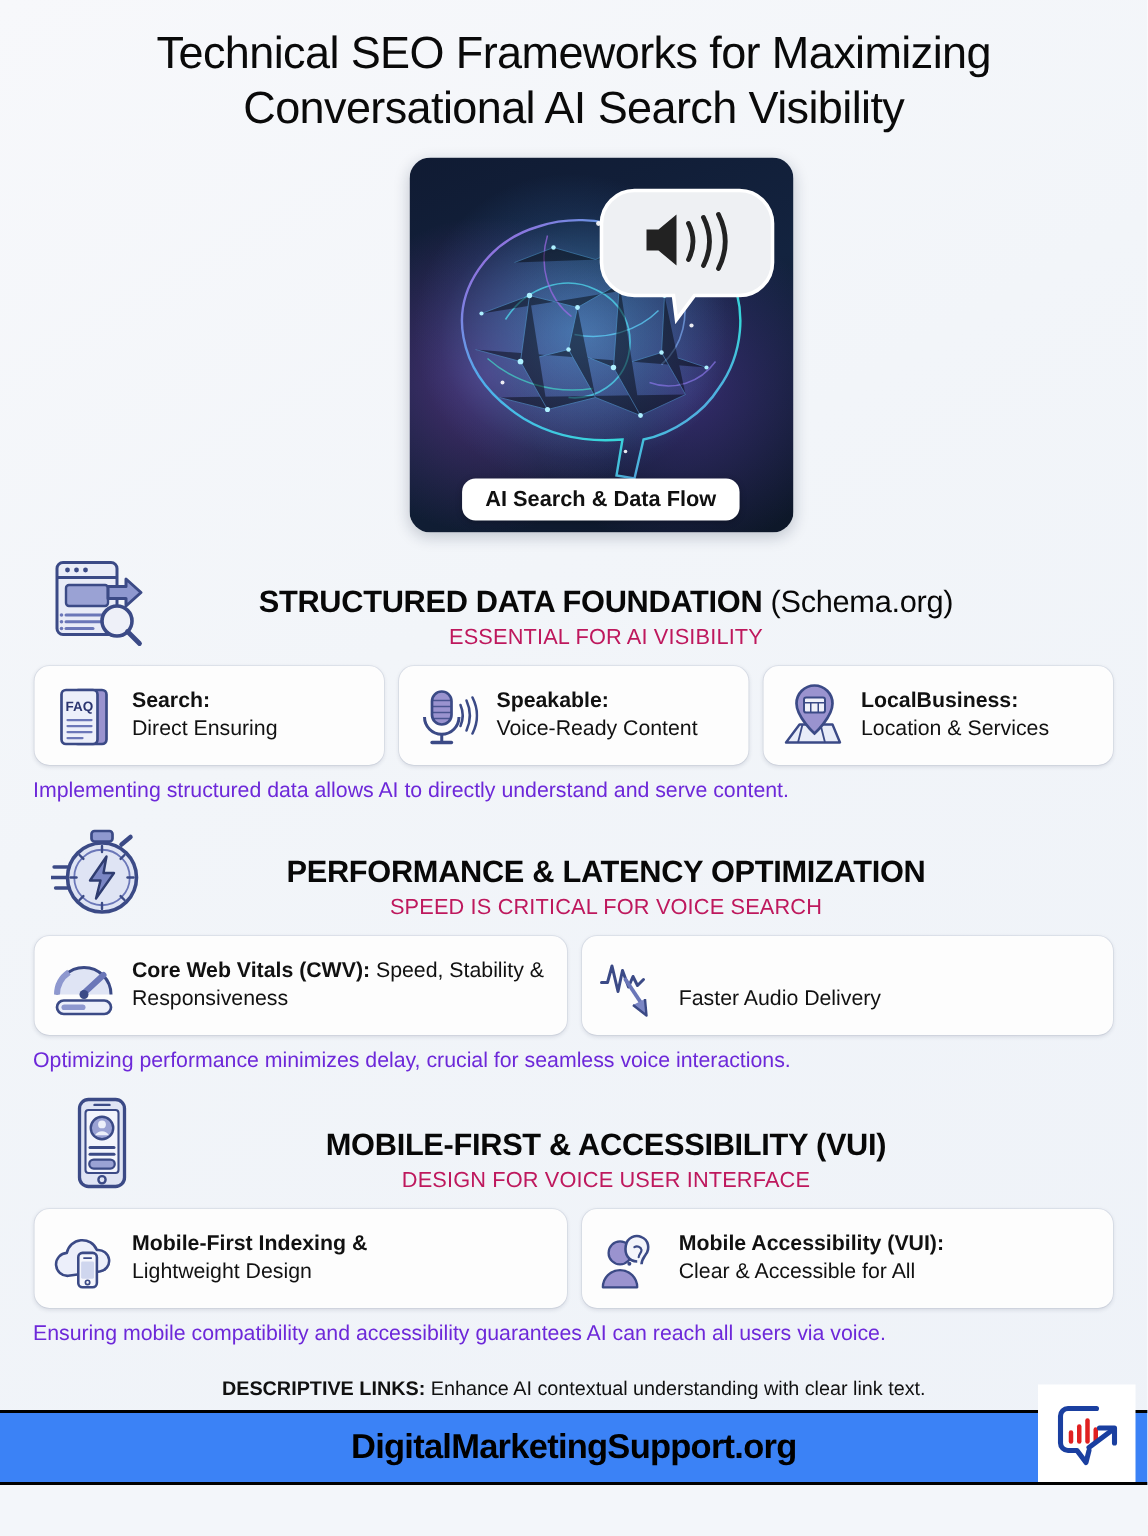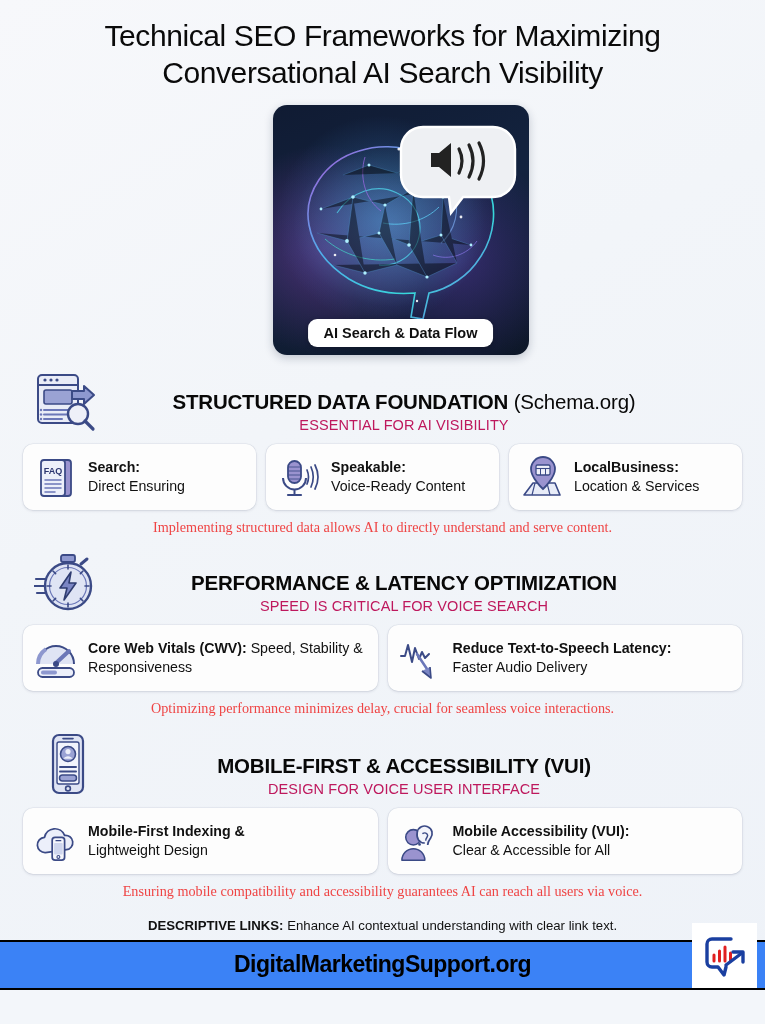--- a/index.html
+++ b/index.html
@@ -135,24 +135,23 @@
   }
   .card-text {
     font-size: 14.2px;
     line-height: 1.32;
     color: #111;
   }
   .card-text b { font-weight: bold; }
 
   .sec-note {
     margin-top: 9px;
-    text-align: center;
+    text-align: left;
     font-size: 14.2px;
-    color: #ef4444;
-    font-family: Liberation Serif, serif;
+    color: #6d28d9;
   }
 
   
   .footer {
     position: absolute;
     left: 0;
     right: 0;
     bottom: 0;
   }
   .desc-links {
@@ -429,21 +428,21 @@
 
     <div class="card">
       <div class="card-icon">
         <svg width="42" height="40" viewBox="0 0 42 40">
           <path d="M1 16 h4 l3 -11 l4 17 l3 -14 l4 11 l3 -7 l3 6 l4 -4" fill="none" stroke="#3b4a86" stroke-width="2" stroke-linejoin="round" stroke-linecap="round"></path>
           <path d="M17 14 l12 18" stroke="#6b77b8" stroke-width="2.6" stroke-linecap="round"></path>
           <path d="M22 31 l9 7 l-1 -11" fill="#7b86c4" stroke="#3b4a86" stroke-width="1.6" stroke-linejoin="round"></path>
         </svg>
       </div>
       <div class="card-text">
-        <b>Reduce Text-to-Speech Latency:</b><br>
+        <br>
         <span>Faster Audio Delivery</span>
       </div>
     </div>
   </div>
 
   <div class="sec-note">Optimizing performance minimizes delay, crucial for seamless voice interactions.</div>
 </div>
 
 <div class="section">
   <div class="sec-head">

